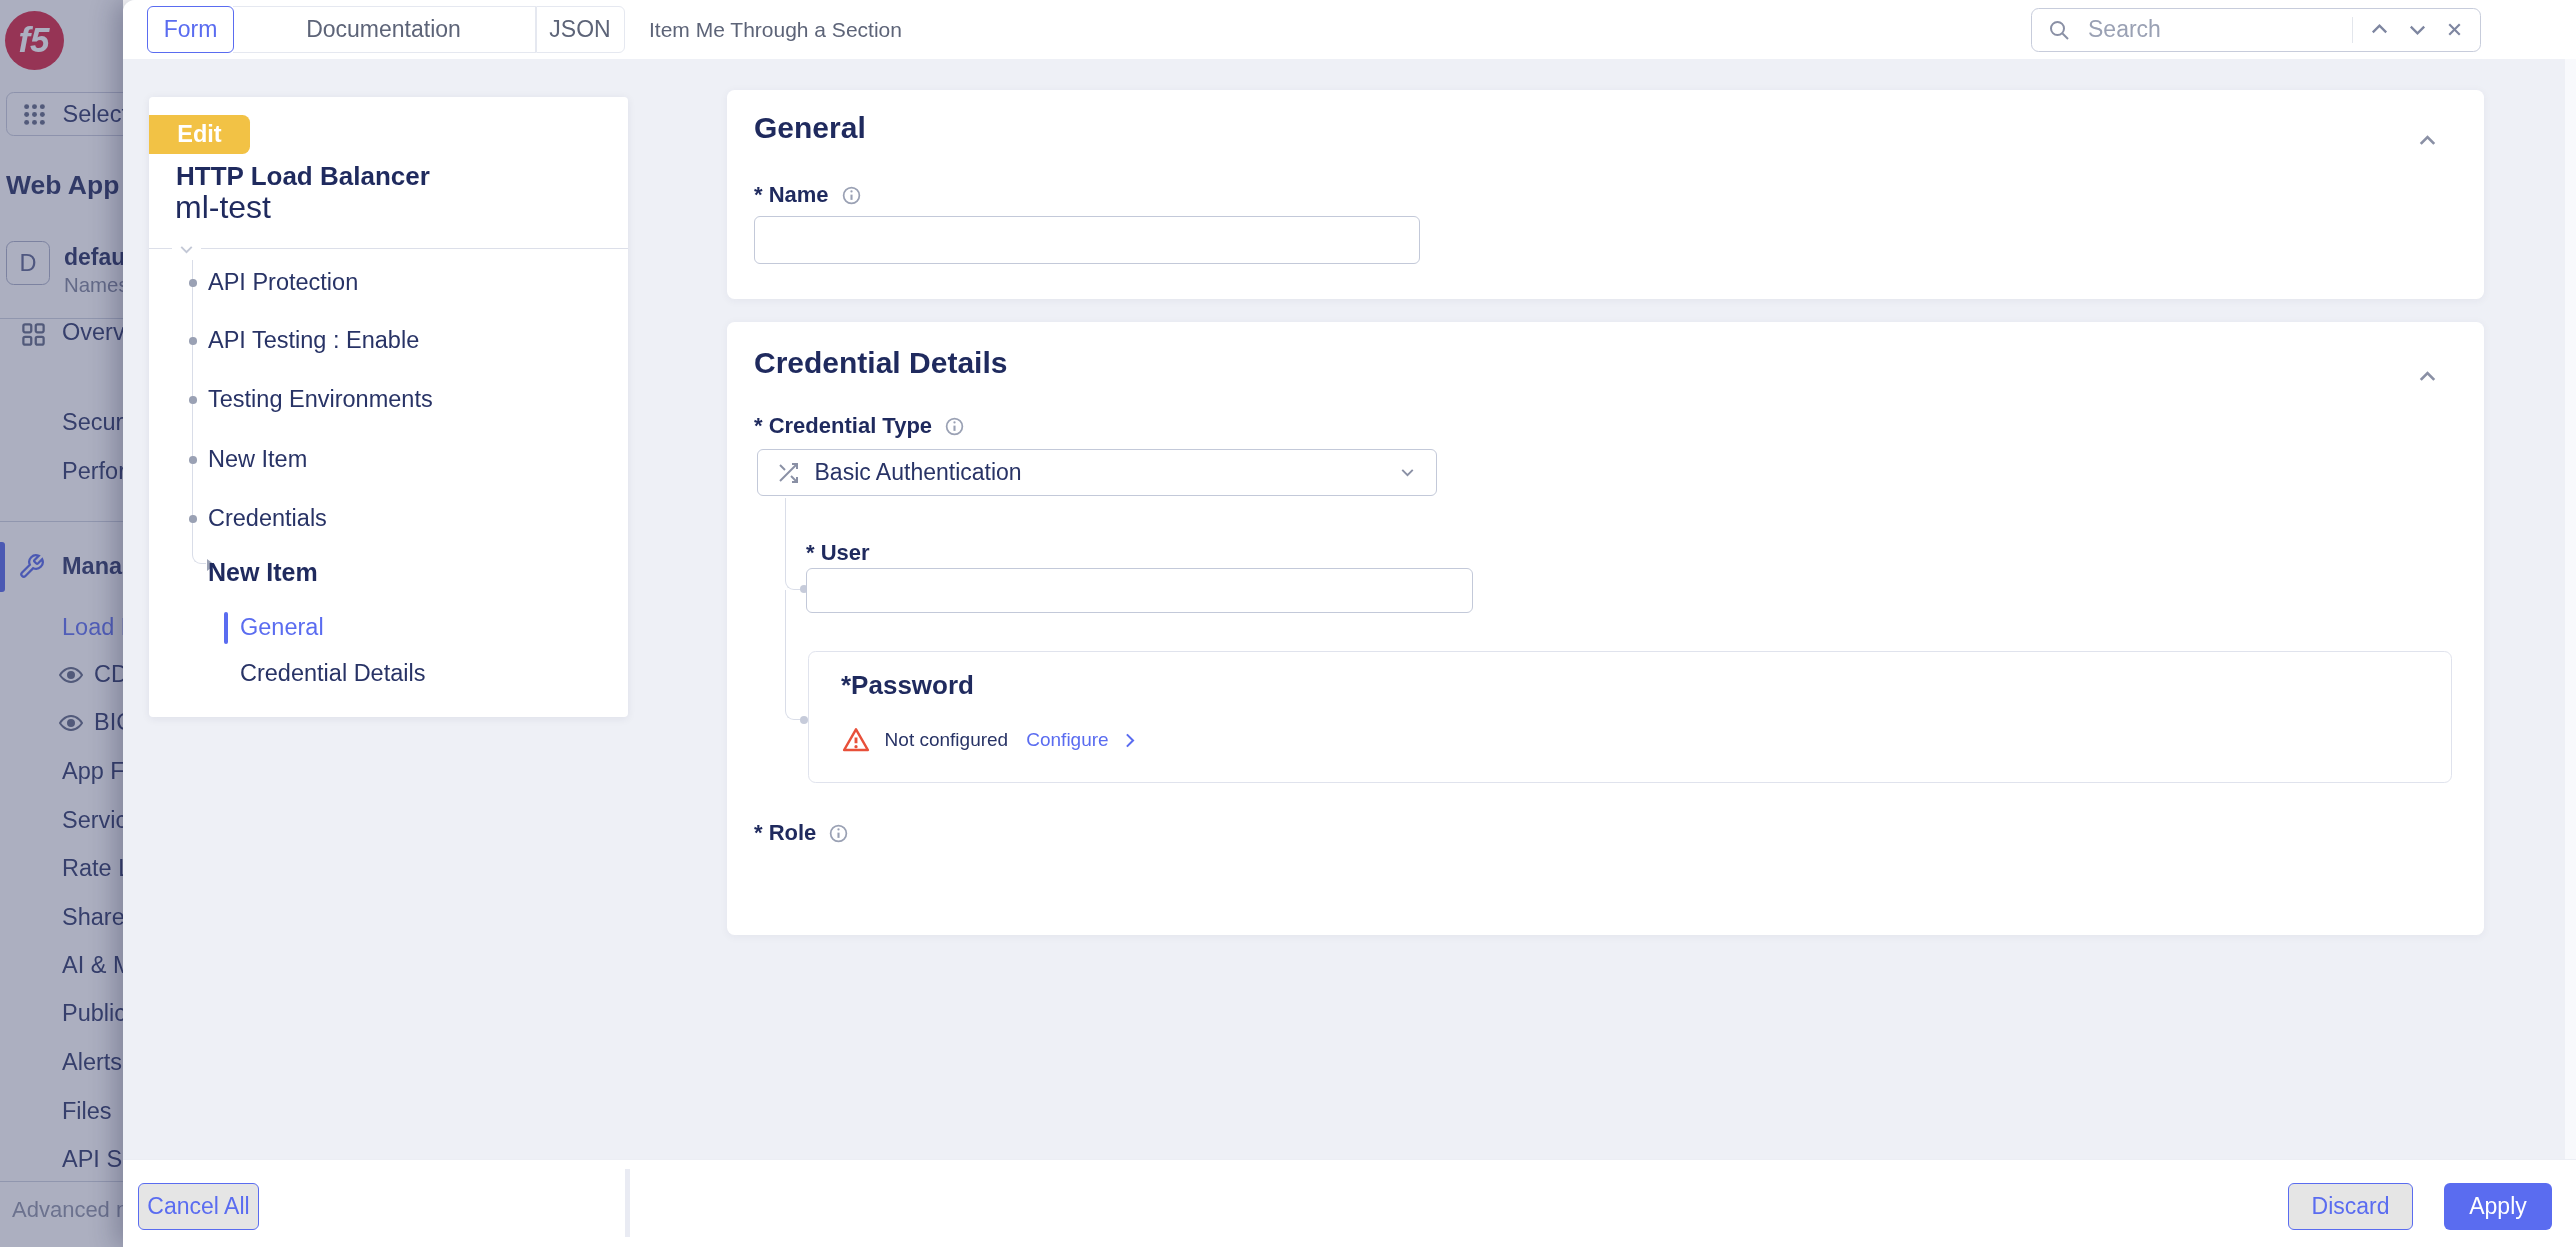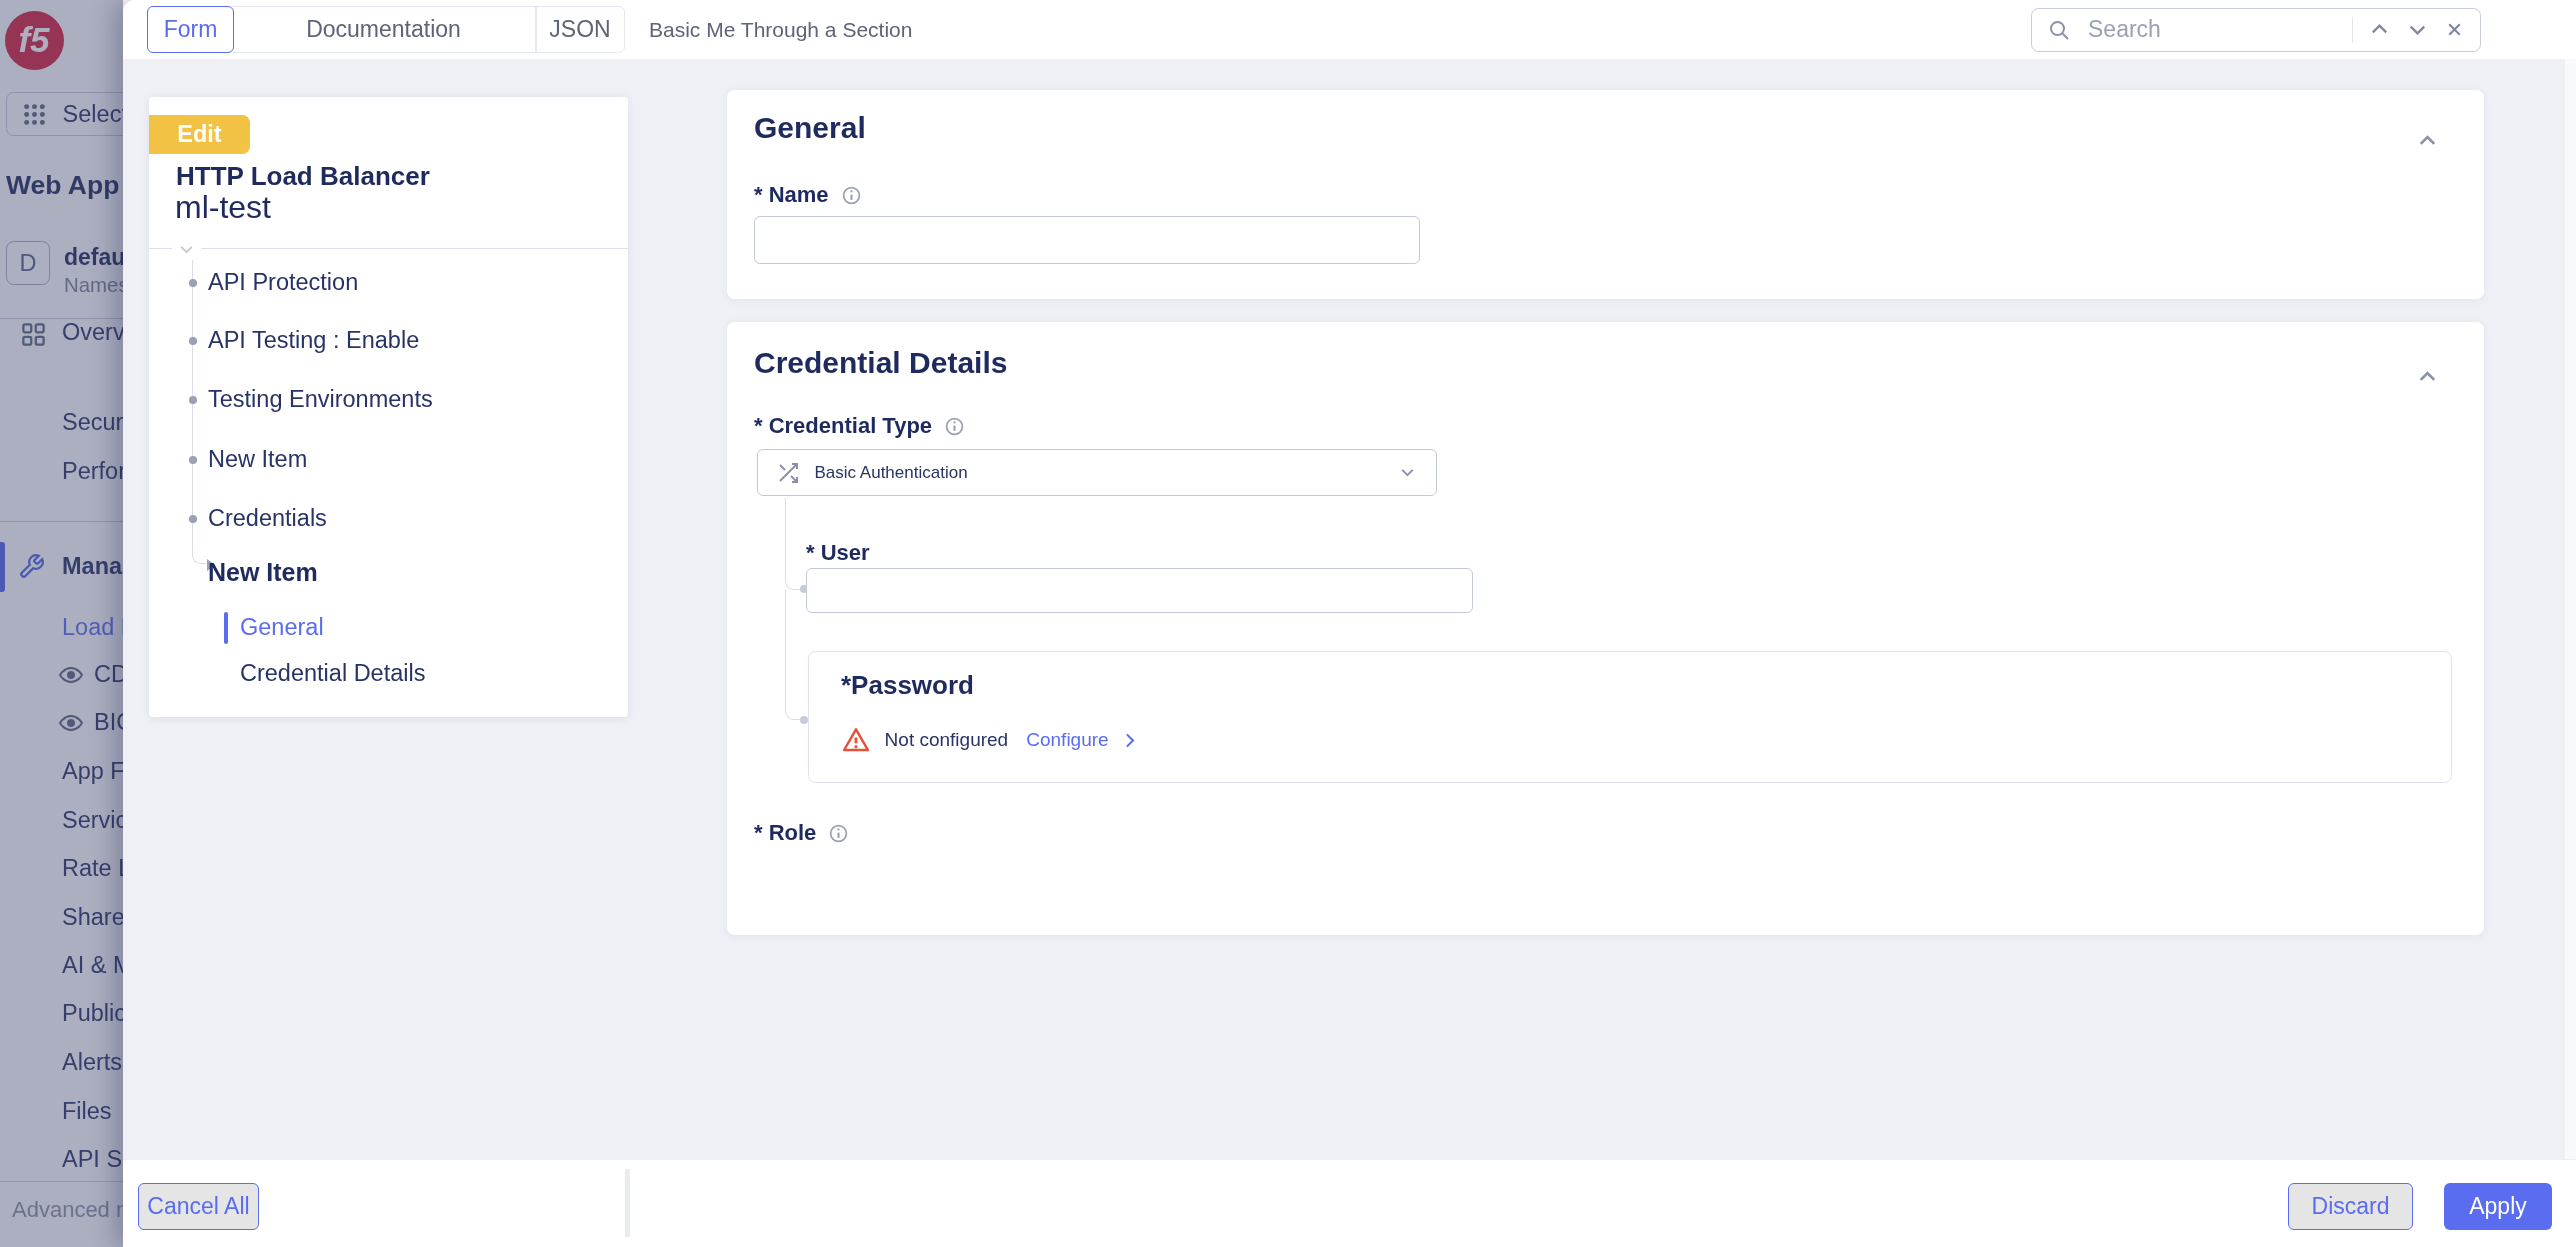--- a/index.html
+++ b/index.html
@@ -69,21 +69,21 @@
 
   
   .card{position:absolute;left:604px;width:1757px;background:#fff;border-radius:7.6px;box-shadow:0 1.5px 9px rgba(30,35,70,.05);}
   .card-title{position:absolute;left:27px;font-size:30px;font-weight:bold;color:#1f2a5e;white-space:nowrap;}
   .collapse{position:absolute;right:42px;width:30px;height:30px;display:flex;align-items:center;justify-content:center;cursor:pointer;}
   .flabel{position:absolute;display:flex;align-items:center;gap:12px;font-size:22px;font-weight:bold;color:#1f2a5e;white-space:nowrap;}
   .tinput{position:absolute;height:48px;border:1.5px solid #c3c9d9;border-radius:6px;background:#fff;
           font-size:23.5px;color:#283366;padding:0 16.6px;font-family:"Liberation Sans",sans-serif;outline:none;}
   .select{position:absolute;height:47px;border:1.5px solid #c3c9d9;border-radius:6px;background:#fff;
           display:flex;align-items:center;padding:0 18px;cursor:pointer;}
-  .select .val{font-size:17px;color:#283366;margin-left:15px;white-space:nowrap;}
+  .select .val{font-size:23px;color:#283366;margin-left:15px;white-space:nowrap;}
   .select .chev{margin-left:auto;line-height:0;}
   .conn{position:absolute;border-left:1.5px solid #d9dde8;border-bottom:1.5px solid #d9dde8;border-radius:0 0 0 9px;}
   .conn-dot{position:absolute;width:8.3px;height:8.3px;border-radius:50%;background:#c6cbda;}
   .pwbox{position:absolute;left:81px;top:329px;width:1644px;height:132px;border:1.5px solid #e0e3ed;border-radius:7.6px;background:#fff;}
   .pw-title{position:absolute;left:32px;top:18px;font-size:26px;font-weight:bold;color:#1f2a5e;}
   .warnrow{position:absolute;left:32px;top:73px;display:flex;align-items:center;gap:13.6px;font-size:19px;color:#283366;white-space:nowrap;}
   .cfg-link{color:#5a6cf0;cursor:pointer;margin-left:4.5px;display:flex;align-items:center;gap:10.6px;}
 
   
   .footer{position:absolute;left:0;bottom:0;width:100%;height:89px;background:#fff;border-top:0.8px solid #eceef4;}
@@ -168,21 +168,21 @@
   <div class="dim"></div>
 
   <div class="modal">
 
     <div class="topbar">
       <div class="tabs">
         <div class="tab tab-form">Form</div>
         <div class="tab tab-doc">Documentation</div>
         <div class="tab tab-json">JSON</div>
       </div>
-      <div class="guide">Basic Me Through a Section</div>
+      <div class="guide">Item Me Through a Section</div>
 
       <div class="searchbox">
         <svg width="24" height="24" viewBox="0 0 24 24" fill="none" stroke="#8a90a5" stroke-width="2">
           <circle cx="10.5" cy="10.5" r="6.5"></circle>
             <line x1="15.5" y1="15.5" x2="21" y2="21"></line>
         </svg>
         <input type="text" placeholder="Search" style="">
         <span class="vdiv"></span>
         <svg width="23" height="23" viewBox="0 0 24 24" fill="none" stroke="#7e86a0" stroke-width="2.4">
             <polyline points="5 15 12 8 19 15"></polyline>

